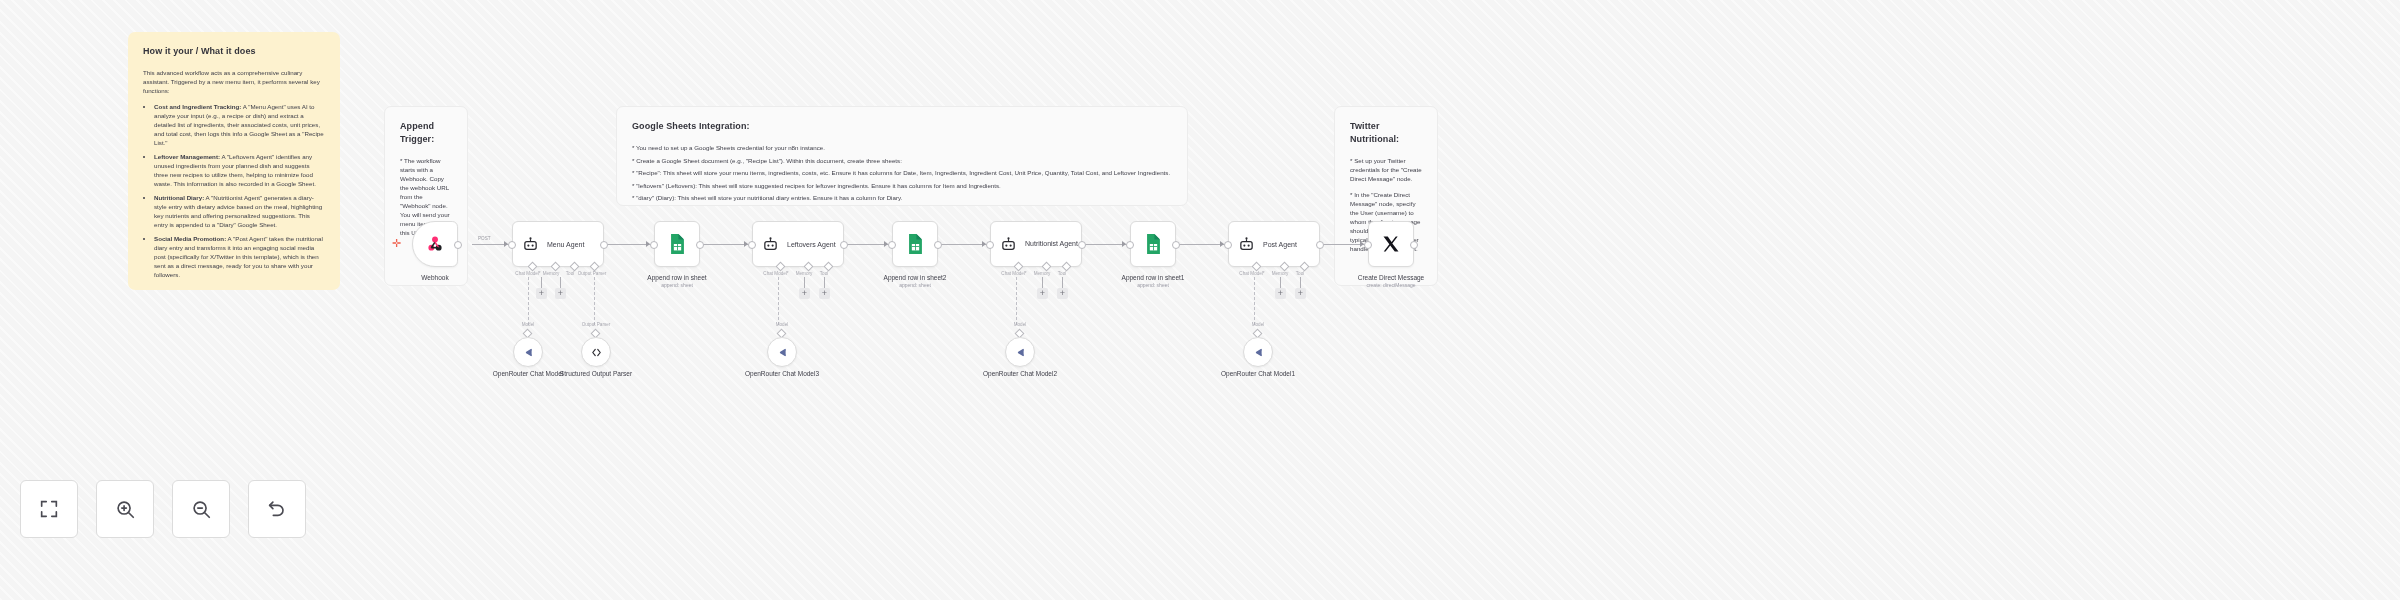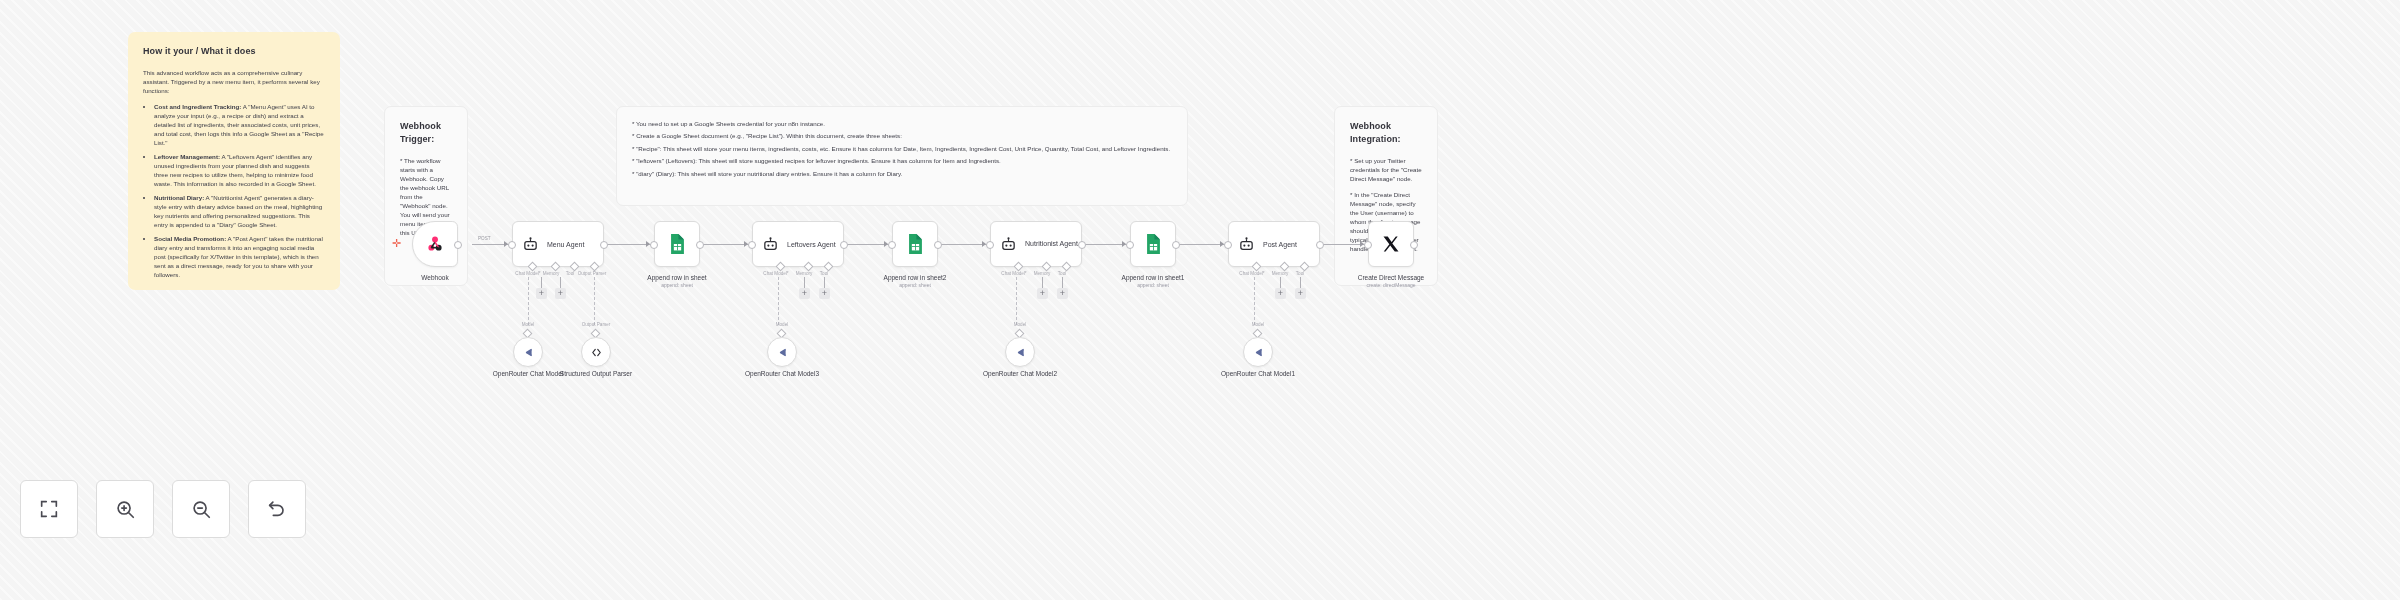--- a/index.html
+++ b/index.html
@@ -173,35 +173,36 @@
   <ul>
     <li><b>Cost and Ingredient Tracking:</b><span> A "Menu Agent" uses AI to analyze your input (e.g., a recipe or dish) and extract a detailed list of ingredients, their associated costs, unit prices, and total cost, then logs this info a Google Sheet as a "Recipe List."</span></li>
     <li><b>Leftover Management:</b><span> A "Leftovers Agent" identifies any unused ingredients from your planned dish and suggests three new recipes to utilize them, helping to minimize food waste. This information is also recorded in a Google Sheet.</span></li>
     <li><b>Nutritional Diary:</b><span> A "Nutritionist Agent" generates a diary-style entry with dietary advice based on the meal, highlighting key nutrients and offering personalized suggestions. This entry is appended to a "Diary" Google Sheet.</span></li>
     <li><b>Social Media Promotion:</b><span> A "Post Agent" takes the nutritional diary entry and transforms it into an engaging social media post (specifically for X/Twitter in this template), which is then sent as a direct message, ready for you to share with your followers.</span></li>
   </ul>
 
 </div>
 
 <div class="note plain" id="note-webhook">
-  <h3>Webhook Trigger:</h3>
+  <h3>Append Trigger:</h3>
   <p>* The workflow starts with a Webhook. Copy the webhook URL from the "Webhook" node. You will send your menu item input to this URL.</p>
 </div>
 
 <div class="note plain" id="note-sheets">
+  <h3>Google Sheets Integration:</h3>
   <div class="line">* You need to set up a Google Sheets credential for your n8n instance.</div>
   <div class="line">* Create a Google Sheet document (e.g., "Recipe List"). Within this document, create three sheets:</div>
   <div class="line">* "Recipe": This sheet will store your menu items, ingredients, costs, etc. Ensure it has columns for Date, Item, Ingredients, Ingredient Cost, Unit Price, Quantity, Total Cost, and Leftover Ingredients.</div>
   <div class="line">* "leftovers" (Leftovers): This sheet will store suggested recipes for leftover ingredients. Ensure it has columns for Item and Ingredients.</div>
   <div class="line">* "diary" (Diary): This sheet will store your nutritional diary entries. Ensure it has a column for Diary.</div>
 
 </div>
 
 <div class="note plain" id="note-twitter">
-  <h3>Webhook Integration:</h3>
+  <h3>Twitter Nutritional:</h3>
   <p>* Set up your Twitter credentials for the "Create Direct Message" node.</p>
   <p>* In the "Create Direct Message" node, specify the User (username) to whom the direct message should be sent. This is typically your own Twitter handle or a test account.</p>
 </div>
 
 <div class="wire" style="left:472px; top:244px; width:38px;"></div>
 <div class="wire-caption" style="left:478px; top:236px;">POST</div>
 <div class="wire" style="left:600px; top:244px; width:58px;"></div>
 <div class="wire" style="left:700px; top:244px; width:50px;"></div>
 <div class="wire" style="left:840px; top:244px; width:56px;"></div>
 <div class="wire" style="left:938px; top:244px; width:50px;"></div>

